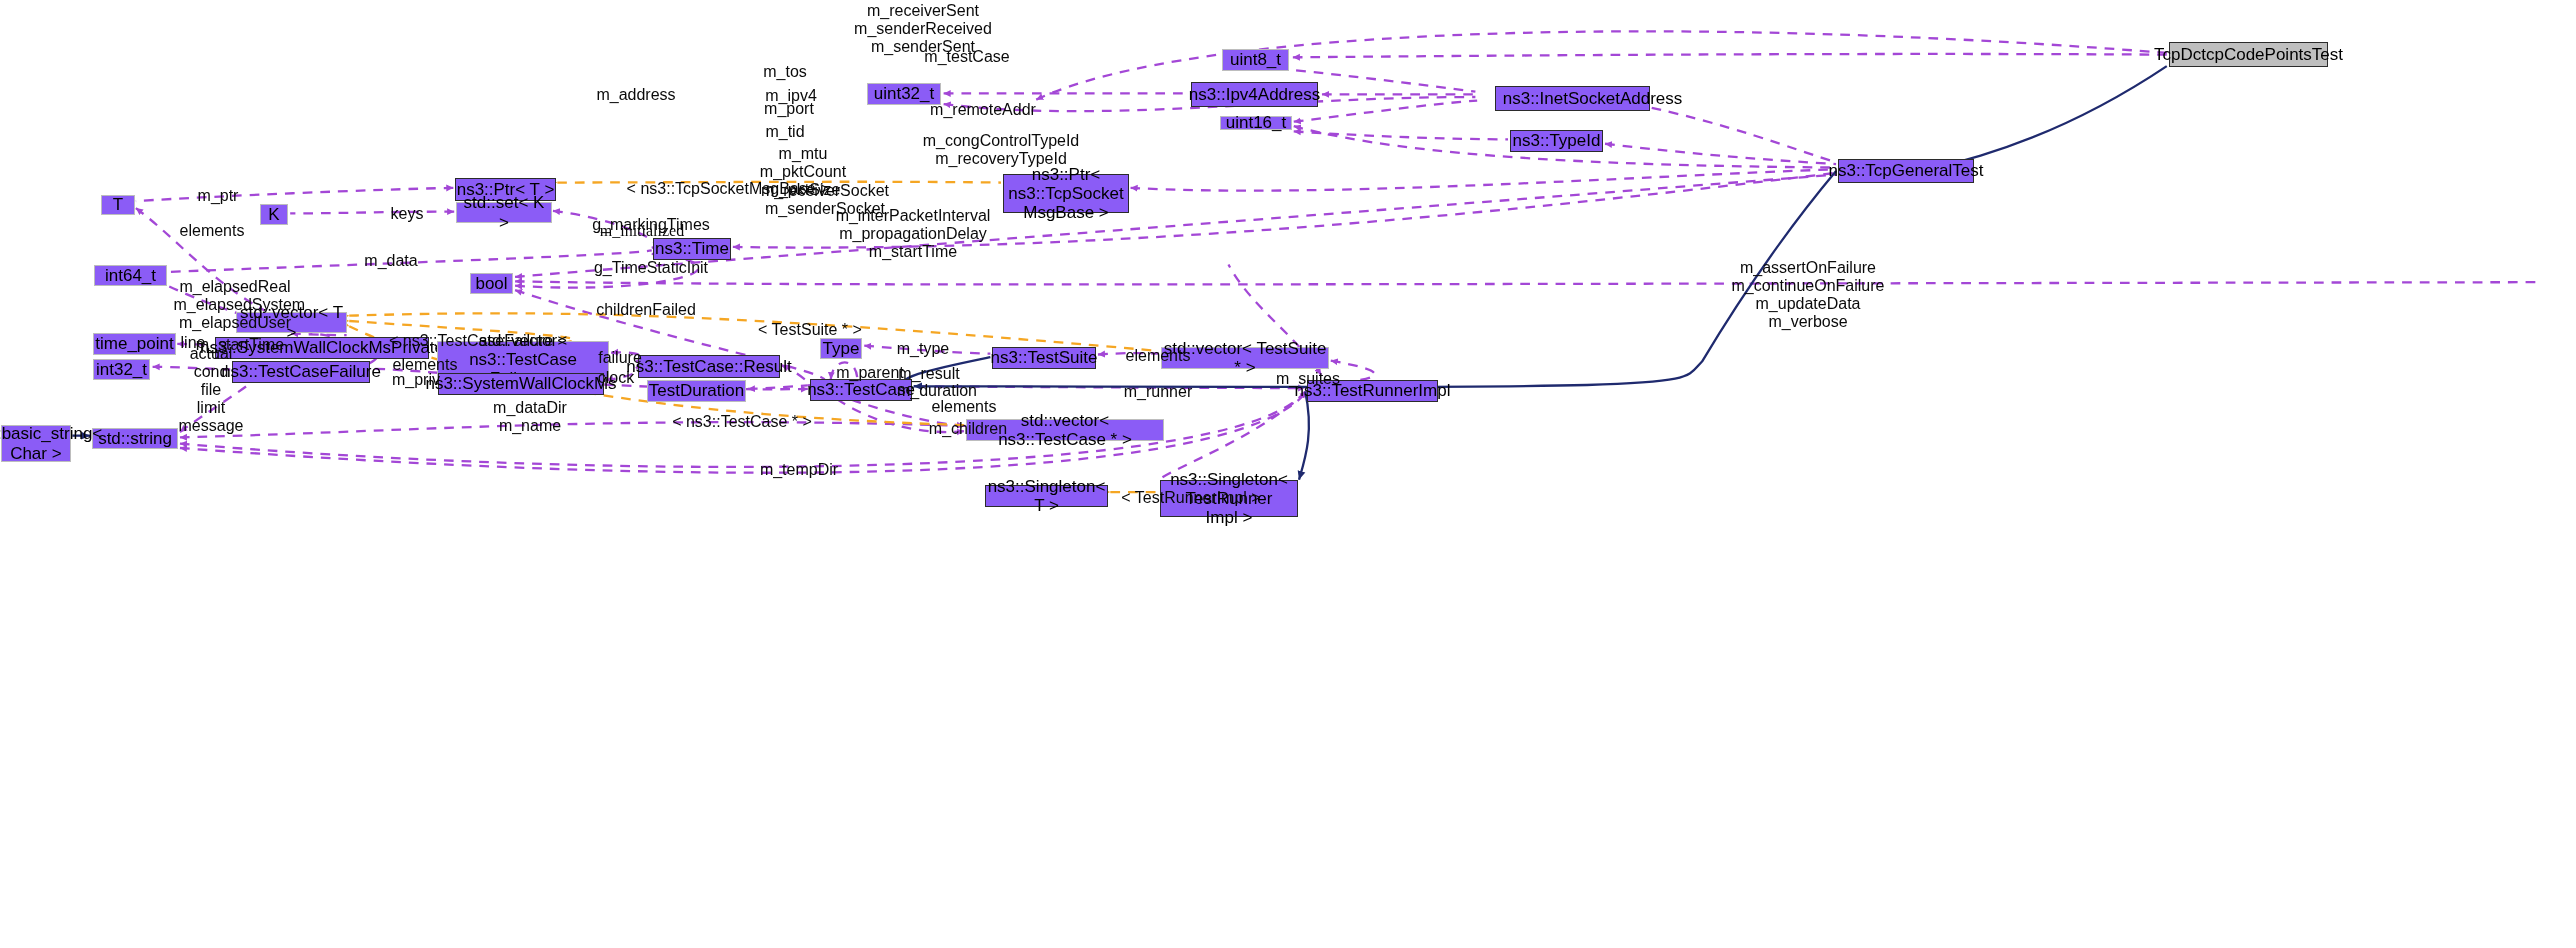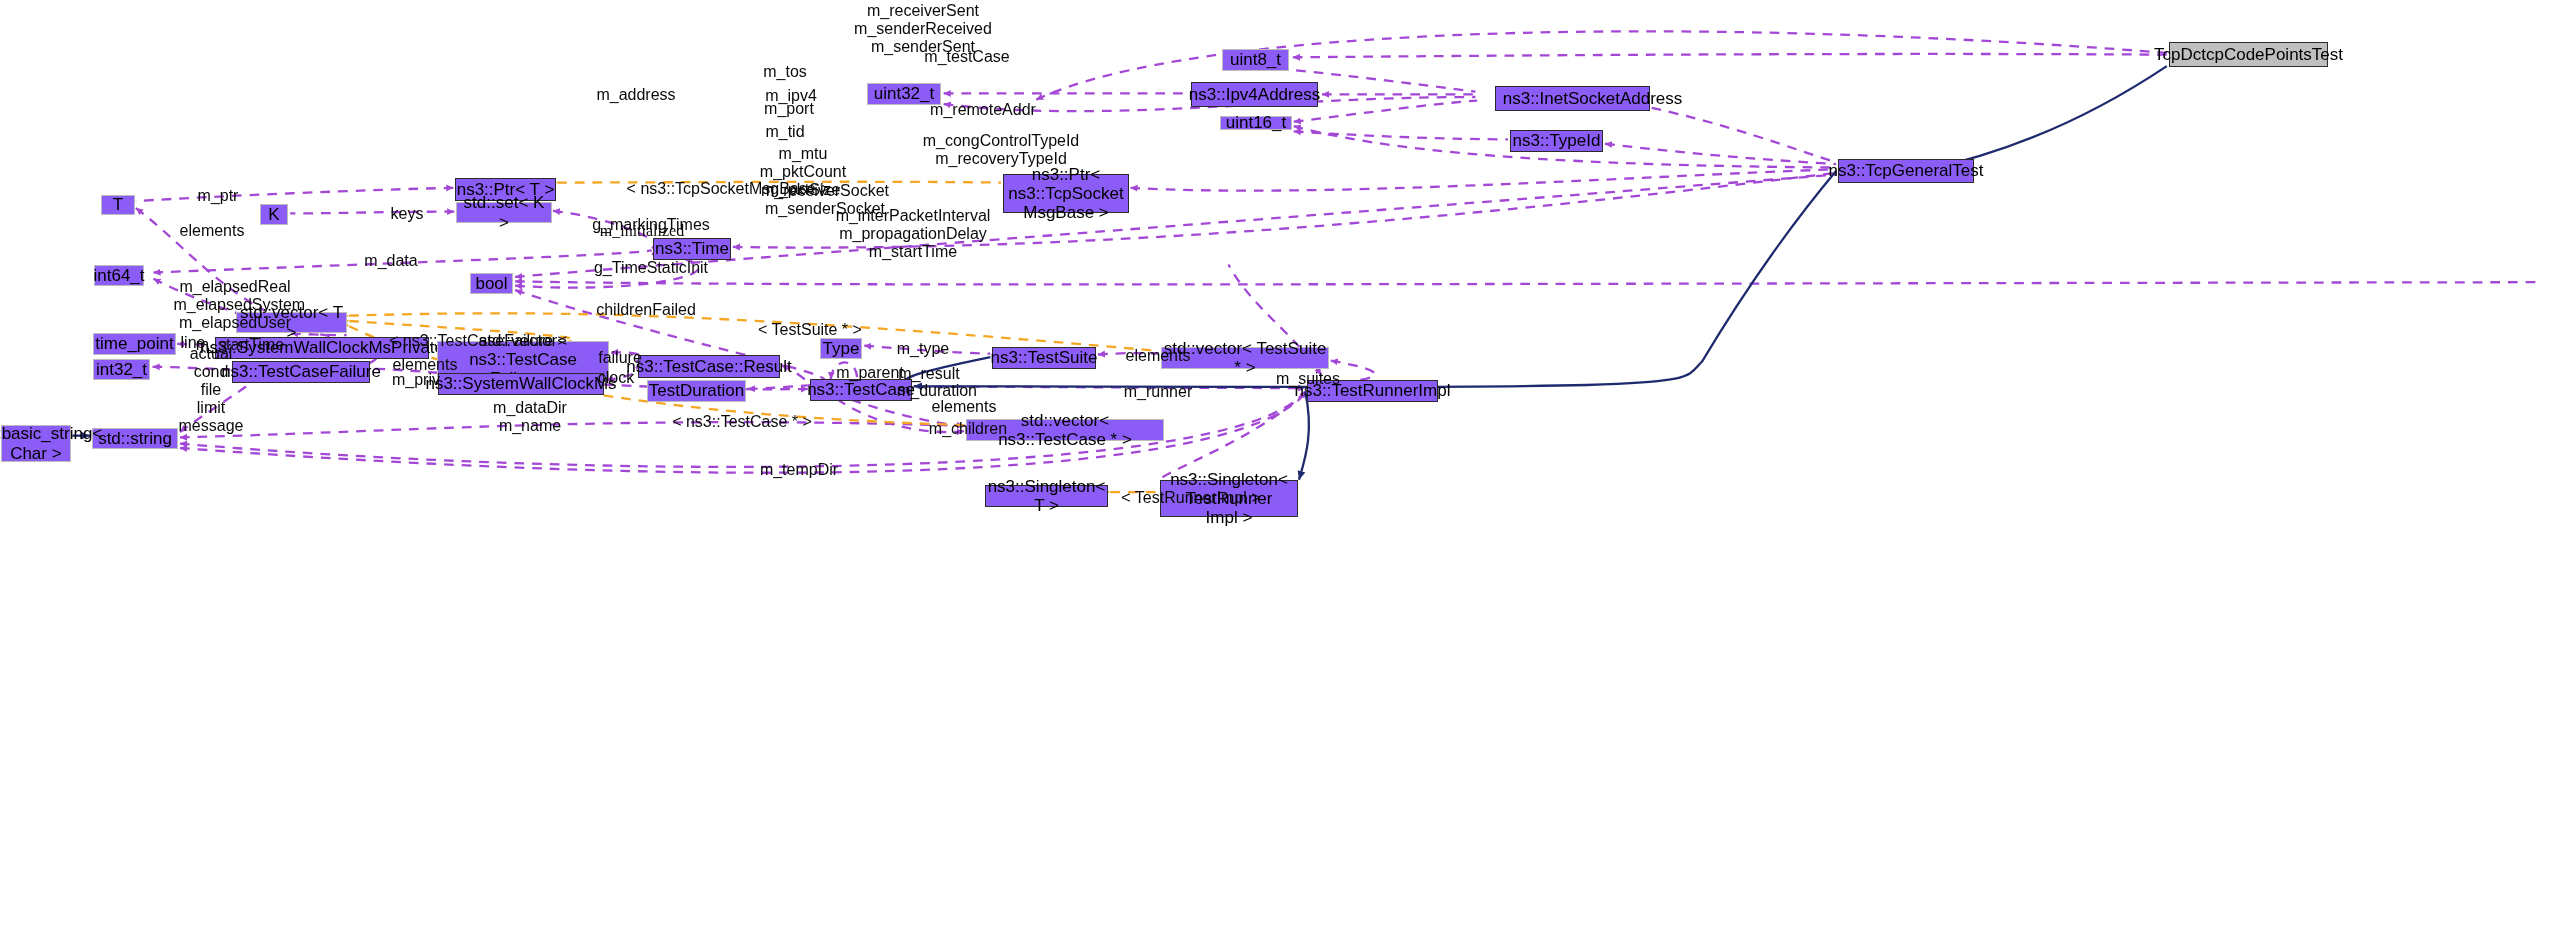--- a/index.html
+++ b/index.html
@@ -167,21 +167,21 @@
     <div class="node thin" style="left: 1220px; top: 116px; width: 72px; height: 14px;">uint16_t</div>
     <div class="node thick" style="left: 1510px; top: 130px; width: 93px; height: 22px;">ns3::TypeId</div>
     <div class="node thick" style="left: 1838px; top: 159px; width: 136px; height: 24px;">ns3::TcpGeneralTest</div>
     <div class="node thick" style="left: 455px; top: 178px; width: 101px; height: 23px;">ns3::Ptr&lt; T &gt;</div>
     <div class="node thick" style="left: 1003px; top: 174px; width: 126px; height: 39px;">ns3::Ptr&lt; ns3::TcpSocket
 MsgBase &gt;</div>
     <div class="node thin" style="left: 101px; top: 195px; width: 34px; height: 20px;">T</div>
     <div class="node thin" style="left: 260px; top: 204px; width: 28px; height: 21px;">K</div>
     <div class="node thin" style="left: 456px; top: 202px; width: 96px; height: 21px;">std::set&lt; K &gt;</div>
     <div class="node thick" style="left: 653px; top: 238px; width: 78px; height: 22px;">ns3::Time</div>
-    <div class="node thin" style="left: 94px; top: 265px; width: 50px; height: 21px;">int64_t</div>
+    <div class="node thin" style="left: 94px; top: 265px; width: 73px; height: 21px;">int64_t</div>
     <div class="node thin" style="left: 470px; top: 273px; width: 43px; height: 21px;">bool</div>
     <div class="node thin" style="left: 236px; top: 312px; width: 111px; height: 21px;">std::vector&lt; T &gt;</div>
     <div class="node thin" style="left: 93px; top: 333px; width: 83px; height: 22px;">time_point</div>
     <div class="node thick" style="left: 215px; top: 337px; width: 214px; height: 22px;">ns3::SystemWallClockMsPrivate</div>
     <div class="node thin" style="left: 437px; top: 341px; width: 172px; height: 37px;">std::vector&lt; ns3::TestCase
 Failure &gt;</div>
     <div class="node thin" style="left: 820px; top: 338px; width: 42px; height: 21px;">Type</div>
     <div class="node thick" style="left: 992px; top: 347px; width: 104px; height: 22px;">ns3::TestSuite</div>
     <div class="node thin" style="left: 1161px; top: 347px; width: 168px; height: 22px;">std::vector&lt; TestSuite * &gt;</div>
     <div class="node thin" style="left: 93px; top: 359px; width: 57px; height: 21px;">int32_t</div>
@@ -219,20 +219,24 @@
 m_senderSocket</div>
     <div class="elabel" style="left: 407px; top: 205px; width: 53px;">keys</div>
     <div class="elabel" style="left: 651px; top: 216px; width: 132px;">g_markingTimes</div>
     <div class="elabel" style="left: 913px; top: 207px; width: 159px;">m_interPacketInterval
 m_propagationDelay
 m_startTime</div>
     <div class="elabel" style="left: 642px; top: 222px; width: 115px; font-family: Liberation Serif, serif;">m_initialized</div>
     <div class="elabel" style="left: 212px; top: 222px; width: 88px;">elements</div>
     <div class="elabel" style="left: 391px; top: 252px; width: 71px;">m_data</div>
     <div class="elabel" style="left: 651px; top: 259px; width: 132px;">g_TimeStaticInit</div>
+    <div class="elabel" style="left: 1808px; top: 259px; width: 176px;">m_assertOnFailure
+m_continueOnFailure
+m_updateData
+m_verbose</div>
     <div class="elabel" style="left: 235px; top: 278px; width: 123px;">m_elapsedReal
 m_elapsedSystem
 m_elapsedUser</div>
     <div class="elabel" style="left: 646px; top: 301px; width: 123px;">childrenFailed</div>
     <div class="elabel" style="left: 810px; top: 321px; width: 123px;">&lt; TestSuite * &gt;</div>
     <div class="elabel" style="left: 240px; top: 336px; width: 106px;">m_startTime</div>
     <div class="elabel" style="left: 923px; top: 340px; width: 71px;">m_type</div>
     <div class="elabel" style="left: 478px; top: 332px; width: 194px;">&lt; ns3::TestCaseFailure &gt;</div>
     <div class="elabel" style="left: 1158px; top: 347px; width: 88px;">elements</div>
     <div class="elabel" style="left: 620px; top: 349px; width: 71px;">failure</div>

